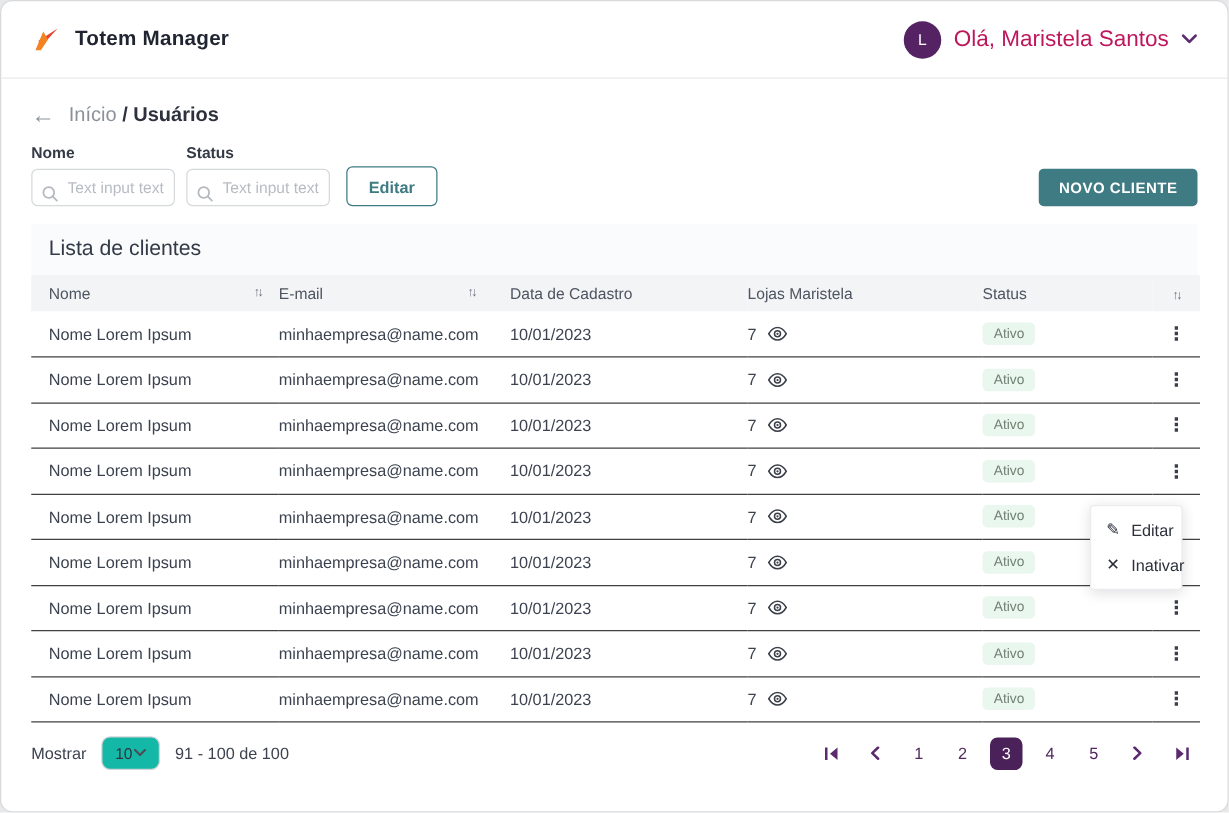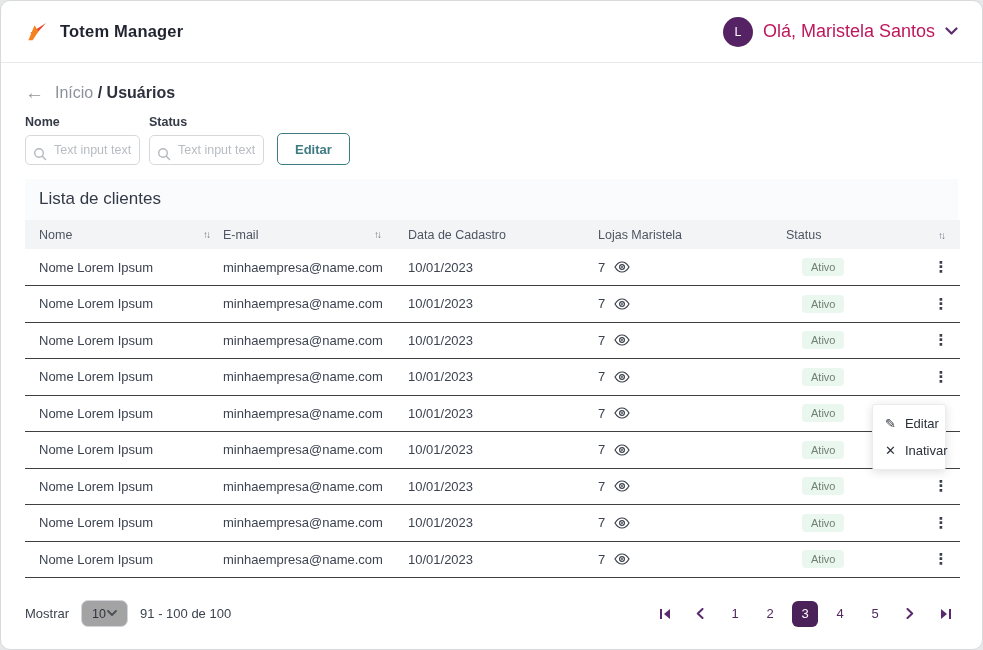--- a/index.html
+++ b/index.html
@@ -94,21 +94,21 @@
     vertical-align: middle;
   }
   .cell-pad { padding-left: 14px; }
   .th-flex { display: flex; align-items: center; justify-content: space-between; }
   .sort-icon { font-size: 10px; color: #6f7580; letter-spacing: -2px; cursor: pointer; }
   .mr-sm { margin-right: 14px; } .mr-lg { margin-right: 28px; }
   .lojas-cell { display: flex; align-items: center; gap: 9px; }
   .badge {
     display: inline-block;
     background: #eaf7ef; color: #708072;
-    font-size: 11px; padding: 3px 9px; border-radius: 4px; margin-left: 16px;
+    font-size: 11px; padding: 3px 9px; border-radius: 4px;
   }
   .kebab {
     background: none; border: none; cursor: pointer;
     font-size: 15px; font-weight: 700; color: #3a3f49;
     width: 100%; text-align: center; font-family: "DejaVu Sans", sans-serif;
   }
   
   .context-menu {
     position: absolute;
     top: 403px; right: 36px;
@@ -122,30 +122,30 @@
   }
   .menu-item {
     display: flex; align-items: center; gap: 9px;
     padding: 6px 12px;
     font-size: 13px; font-weight: 500; color: #2b3039;
     cursor: pointer; white-space: nowrap;
   }
   .menu-item .mi-icon { font-size: 13px; color: #2b3039; }
   
   .pagination-bar {
-    margin-top: 22px;
+    margin-top: 11px;
     display: flex; align-items: center;
     font-size: 13px; color: #3c4350;
   }
   .page-size-select {
     margin: 0 12px;
     width: 47px; height: 27px;
     border: 1px solid #d2d5d9; border-radius: 7px;
     display: flex; align-items: center; justify-content: center; gap: 1px;
-    cursor: pointer; background: #a3a3a3;
+    cursor: pointer; background: #14b8a6;
     font-size: 12.5px; color: #2f3440;
   }
   .pager { margin-left: auto; display: flex; align-items: center; }
   .pager-btn {
     width: 26px; height: 26px; margin-left: 9px;
     display: flex; align-items: center; justify-content: center;
     background: none; border: none; cursor: pointer;
     font-size: 13px; font-weight: 500; color: #53285f;
     font-family: "Liberation Sans", sans-serif;
     border-radius: 6px;
@@ -207,20 +207,21 @@
           <span class="search-icon">
             <svg width="14" height="14" viewBox="0 0 14 14">
                 <circle cx="6" cy="6" r="4.3" fill="none" stroke="#b4b8be" stroke-width="1.4"></circle>
                 <path d="M9.3 9.3 L12.5 12.5" stroke="#b4b8be" stroke-width="1.4" stroke-linecap="round"></path>
               </svg>
           </span>
           <input class="text-input" placeholder="Text input text" style="">
         </span>
       </div>
       <button class="btn-buscar">Editar</button>
+      <button class="btn-new-client">NOVO CLIENTE</button>
     </div>
 
     <section class="list-section">
       <h2 class="list-title">Lista de clientes</h2>
       <table>
         <colgroup>
           <col style="width:198px">
             <col style="width:185px">
             <col style="width:190px">
           <col style="width:188px">

